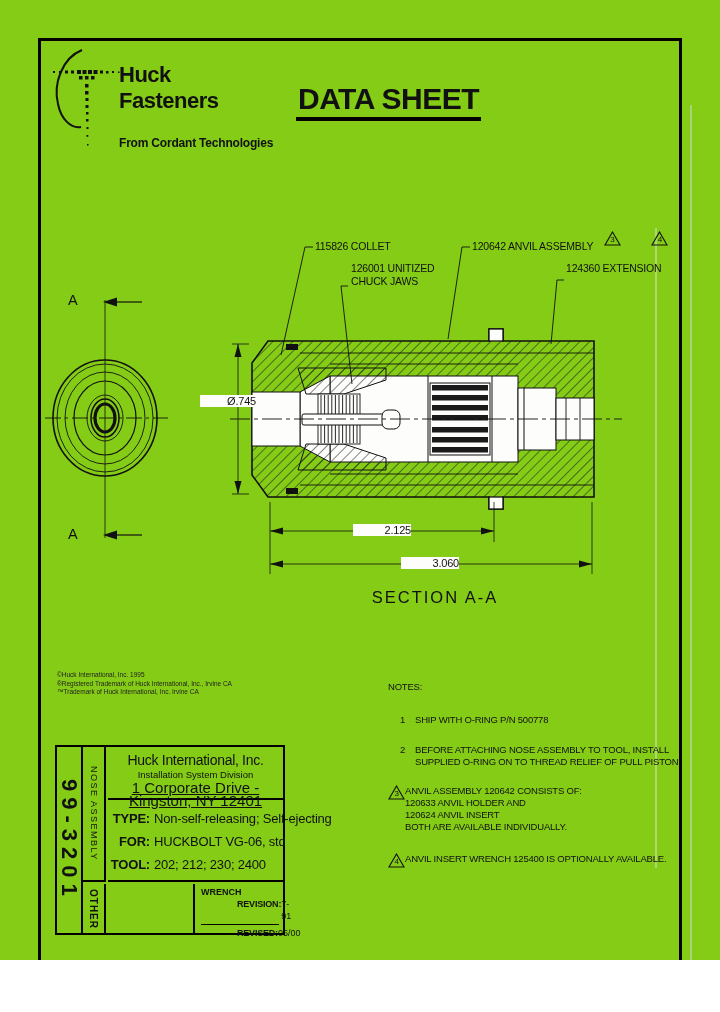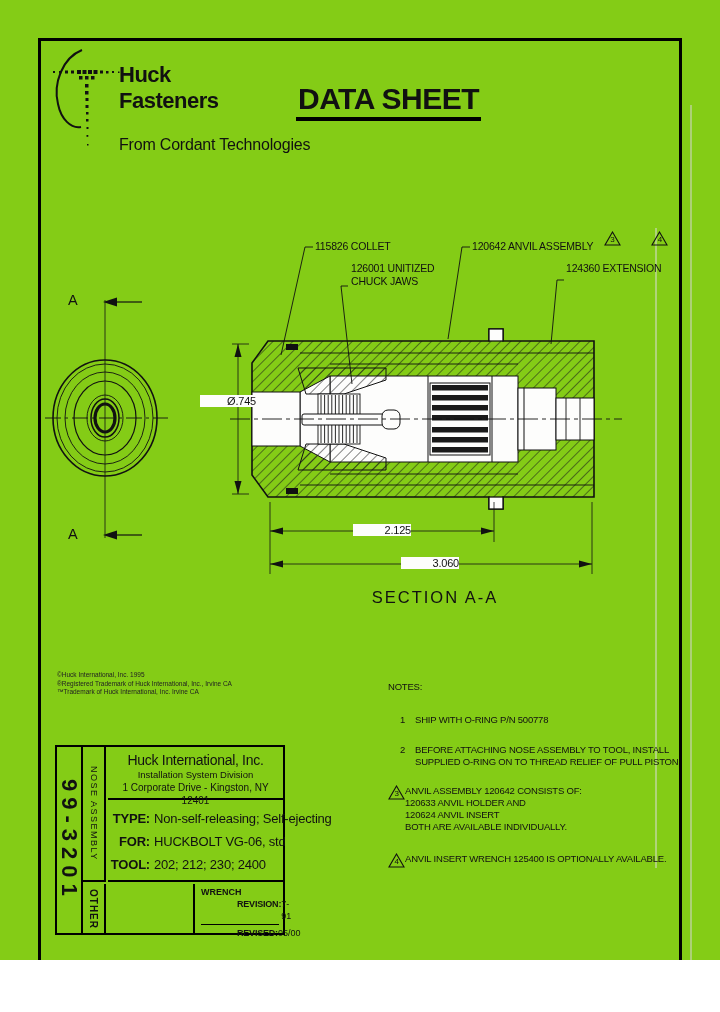--- a/index.html
+++ b/index.html
@@ -3,21 +3,21 @@
 <meta charset="utf-8">
 <style>
   html,body{margin:0;padding:0;background:#ffffff;}
   #page{position:relative;width:720px;height:960px;background:#84cc16;overflow:hidden;
         font-family:"Liberation Sans","DejaVu Sans",sans-serif;color:#111;}
   .abs{position:absolute;}
   
   #frame{left:38px;top:38px;width:644px;height:933px;border:3px solid #000;box-sizing:border-box;}
   
   #wordmark{left:119px;top:62px;font-weight:bold;font-size:22px;line-height:26px;letter-spacing:-0.5px;}
-  #tagline{left:119px;top:136px;font-size:16px;font-weight:400;letter-spacing:-0.2px;}
+  #tagline{left:119px;top:136px;font-size:12px;font-weight:700;letter-spacing:-0.2px;}
   #sheet-title{left:296px;top:82px;font-size:30px;font-weight:bold;letter-spacing:-0.5px;
                border-bottom:4px solid #000;padding:0 2px 1px 2px;text-align:right;}
   
   .cad{font-size:10.5px;letter-spacing:-0.2px;white-space:nowrap;color:#111;}
   .dim{font-size:11px;background:#fdfdfc;text-align:right;letter-spacing:-0.2px;}
   #section-label{left:343px;top:588px;width:184px;text-align:center;font-size:16.5px;letter-spacing:2px;}
   .aletter{font-size:14.5px;letter-spacing:0;}
   
   #legal{left:57px;top:671px;font-size:6.5px;line-height:8.5px;color:#222;letter-spacing:0;}
   
@@ -35,21 +35,21 @@
   .vtext{writing-mode:vertical-rl;}
   #tb-pn{left:0;top:0;width:26px;height:186px;border-right:2px solid #000;}
   #tb-pn .vtext{font-size:22px;font-weight:bold;letter-spacing:6px;}
   #tb-cat{left:26px;top:0;width:23px;height:135px;border-right:2px solid #000;border-bottom:2px solid #000;}
   #tb-cat .vtext{font-size:9px;letter-spacing:1.5px;}
   #tb-other{left:26px;top:137px;width:23px;height:49px;border-right:2px solid #000;}
   #tb-other .vtext{font-size:10px;font-weight:bold;letter-spacing:1px;}
   #tb-head{left:51px;top:0;width:175px;height:53px;border-bottom:2px solid #000;text-align:center;padding-top:5px;}
   #tb-head .co{font-size:14px;line-height:17px;letter-spacing:-0.3px;}
   #tb-head .dv{font-size:9.5px;line-height:12px;}
-  #tb-head .ad{font-size:10px;line-height:13px;}
+  #tb-head .ad{font-size:15px;line-height:13px;text-decoration:underline;}
   #tb-specs{left:51px;top:55px;width:175px;height:80px;border-bottom:2px solid #000;padding-top:9px;}
   #tb-specs .row{margin-bottom:8px;font-size:13px;letter-spacing:-0.2px;white-space:nowrap;}
   #tb-specs .lab{display:inline-block;width:42px;text-align:right;font-weight:bold;margin-right:4px;}
   #tb-note{left:51px;top:137px;width:87px;height:49px;border-right:2px solid #000;}
   #tb-prod{left:140px;top:137px;width:86px;height:49px;padding:2px 4px;font-size:9px;line-height:12px;}
   #tb-prod .r{display:flex;padding-left:36px;}
   #tb-prod .r b{letter-spacing:-0.2px;}
   #tb-prod .v{margin-left:auto;padding-right:4px;}
   #tb-prod .split{border-top:1px solid #000;margin:2px 0 2px 0;}
   svg.linework{position:absolute;left:0;top:0;}

